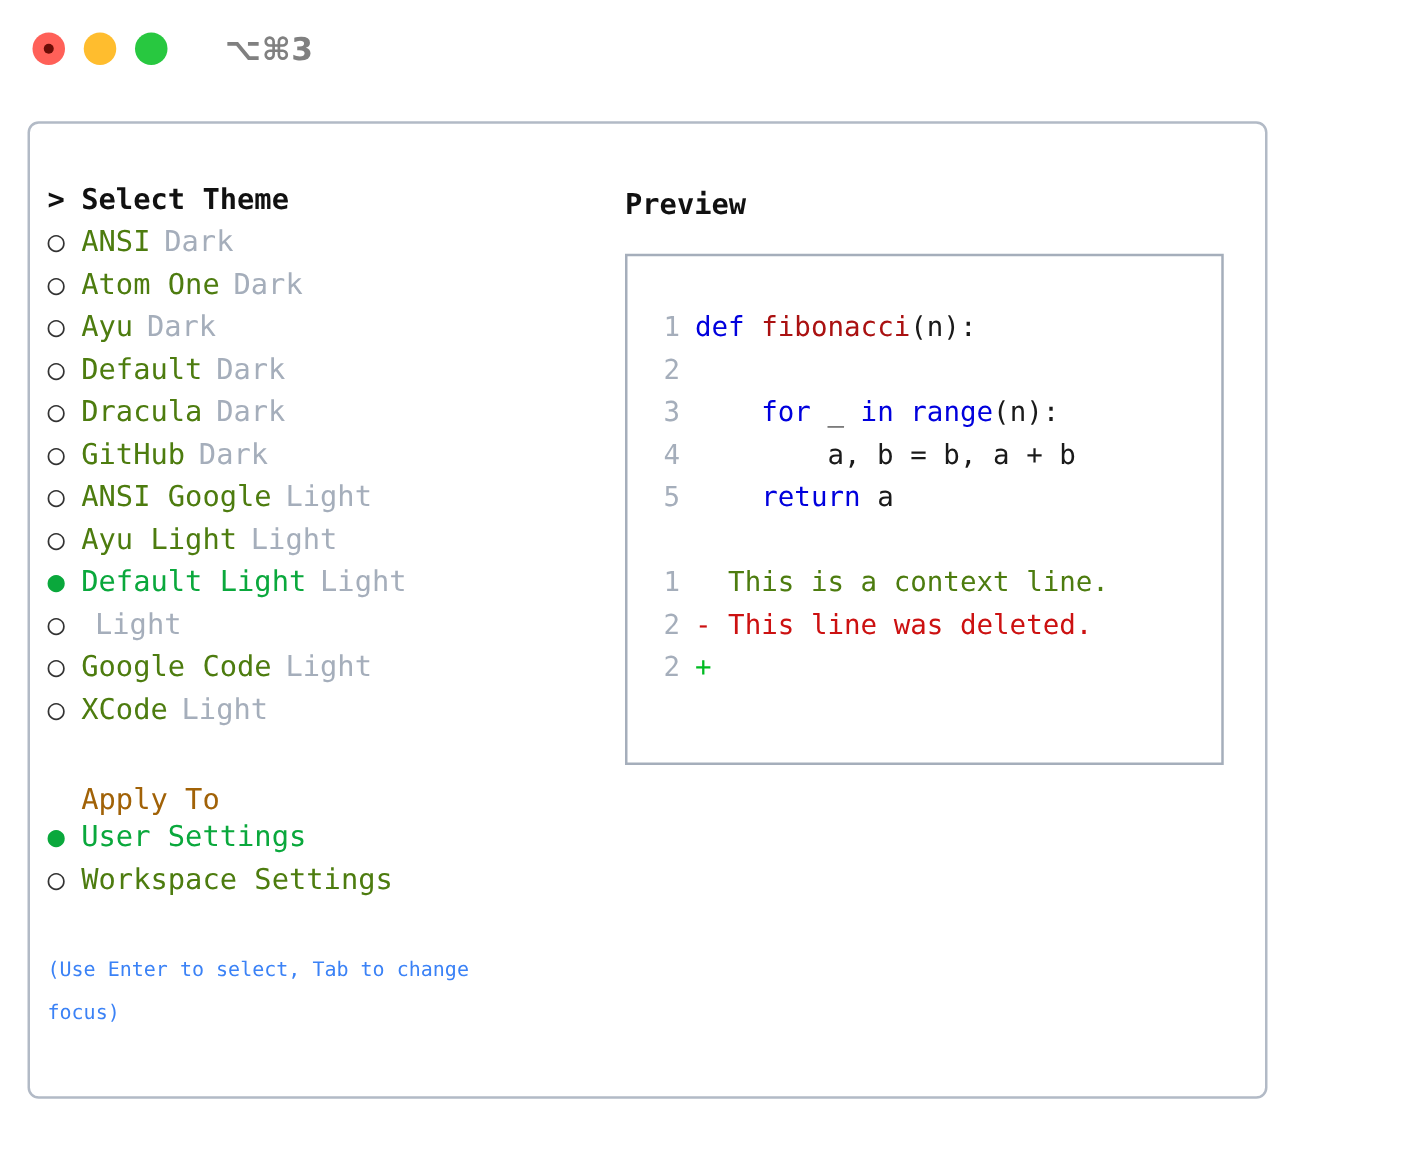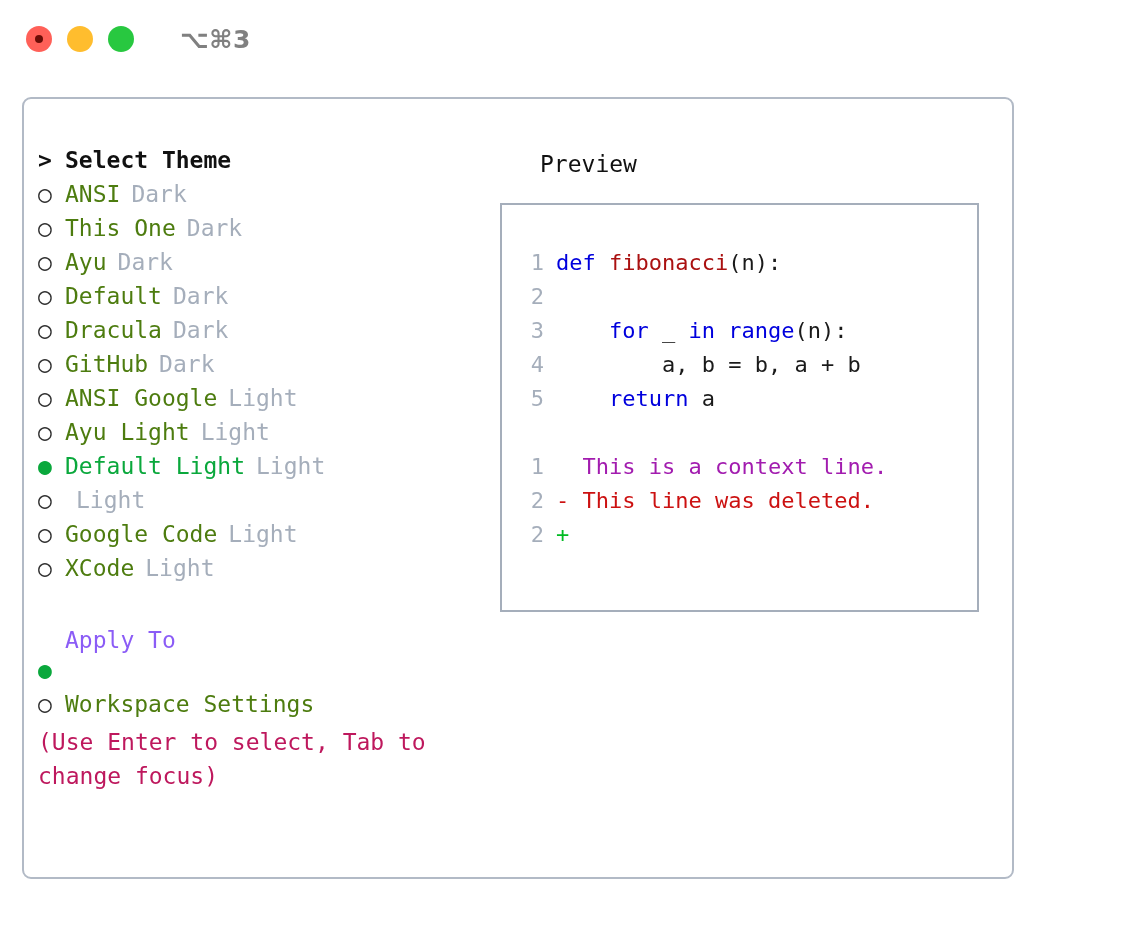--- a/index.html
+++ b/index.html
@@ -92,46 +92,46 @@
   .marker.sel { color: #0aa83c; }
   .header-row { font-weight: bold; color: #111111; }
   .header-row .marker { color: #111111; font-weight: bold; }
   .item-name { color: #4d7c0f; }
   .item-name.sel { color: #0aa83c; }
   .item-tag { color: #a5aebb; margin-left: 11px; text-align: center; }
   .spacer-row { height: 34px; }
 
   .section-label {
     font-size: 23px;
-    color: #8b5cf6;
+    color: #a16207;
     margin-left: 27px;
     height: 34px;
     line-height: 34px;
   }
   .hint {
-    font-size: 23px;
-    color: #be185d;
+    margin-top: 34px;
+    font-size: 16px;
+    color: #3b82f6;
     line-height: 34px;
     width: 400px;
     white-space: normal;
   }
 
   
   .right-col {
     position: absolute;
     left: 476px; top: 48px;
     width: 500px;
   }
   .preview-title {
     font-size: 23px;
-    font-weight: normal;
+    font-weight: bold;
     color: #111111;
     height: 34px;
     line-height: 34px;
-    margin-left: 40px;
   }
   .preview-box {
     margin-top: 22px;
     width: 479px;
     height: 409px;
     border: 2px solid #a5aebb;
     background: #ffffff;
     padding: 45px 0 0 12px;
   }
   .code-line {
@@ -146,21 +146,21 @@
     width: 30px;
     text-align: right;
     color: #a5aebb;
     margin-right: 12px;
   }
   .code-text { color: #1a1a1a; }
   .tok-kw   { color: #0000dd; text-align: center; }
   .tok-fn   { color: #aa1111; text-align: right; }
   .tok-plain{ color: #1a1a1a; }
   .diff-gap { height: 34px; }
-  .diff-ctx { color: #a21caf; }
+  .diff-ctx { color: #4d7c0f; }
   .diff-del { color: #cc1111; }
   .diff-add { color: #00bb22; }
 </style>
 </head>
 <body>
 
 <div id="app">
 
   <div class="titlebar">
     <div class="dots">
@@ -176,39 +176,39 @@
 
       <div class="left-col">
 
         <div class="row header-row">
           <span class="marker">&gt;</span>
           <span>Select Theme</span>
         </div>
 
         <div id="theme-rows">
             <div class="row"><span class="marker">○</span><span class="item-name">ANSI</span><span class="item-tag">Dark</span></div>
-            <div class="row"><span class="marker">○</span><span class="item-name">This One</span><span class="item-tag">Dark</span></div>
+            <div class="row"><span class="marker">○</span><span class="item-name">Atom One</span><span class="item-tag">Dark</span></div>
             <div class="row"><span class="marker">○</span><span class="item-name">Ayu</span><span class="item-tag">Dark</span></div>
             <div class="row"><span class="marker">○</span><span class="item-name">Default</span><span class="item-tag">Dark</span></div>
             <div class="row"><span class="marker">○</span><span class="item-name">Dracula</span><span class="item-tag">Dark</span></div>
             <div class="row"><span class="marker">○</span><span class="item-name">GitHub</span><span class="item-tag">Dark</span></div>
             <div class="row"><span class="marker">○</span><span class="item-name">ANSI Google</span><span class="item-tag">Light</span></div>
             <div class="row"><span class="marker">○</span><span class="item-name">Ayu Light</span><span class="item-tag">Light</span></div>
             <div class="row"><span class="marker sel">●</span><span class="item-name sel">Default Light</span><span class="item-tag">Light</span></div>
             <div class="row"><span class="marker">○</span><span class="item-tag">Light</span></div>
             <div class="row"><span class="marker">○</span><span class="item-name">Google Code</span><span class="item-tag">Light</span></div>
             <div class="row"><span class="marker">○</span><span class="item-name">XCode</span><span class="item-tag">Light</span></div>
           </div>
 
         <div class="spacer-row"></div>
 
         <div class="section-label">Apply To</div>
 
         <div id="apply-rows">
-            <div class="row"><span class="marker sel">●</span></div>
+            <div class="row"><span class="marker sel">●</span><span class="item-name sel">User Settings</span></div>
             <div class="row"><span class="marker">○</span><span class="item-name">Workspace Settings</span></div>
           </div>
 
         <div class="hint">(Use Enter to select, Tab to change focus)</div>
       </div>
 
       <div class="right-col">
         <div class="preview-title">Preview</div>
 
         <div class="preview-box">

